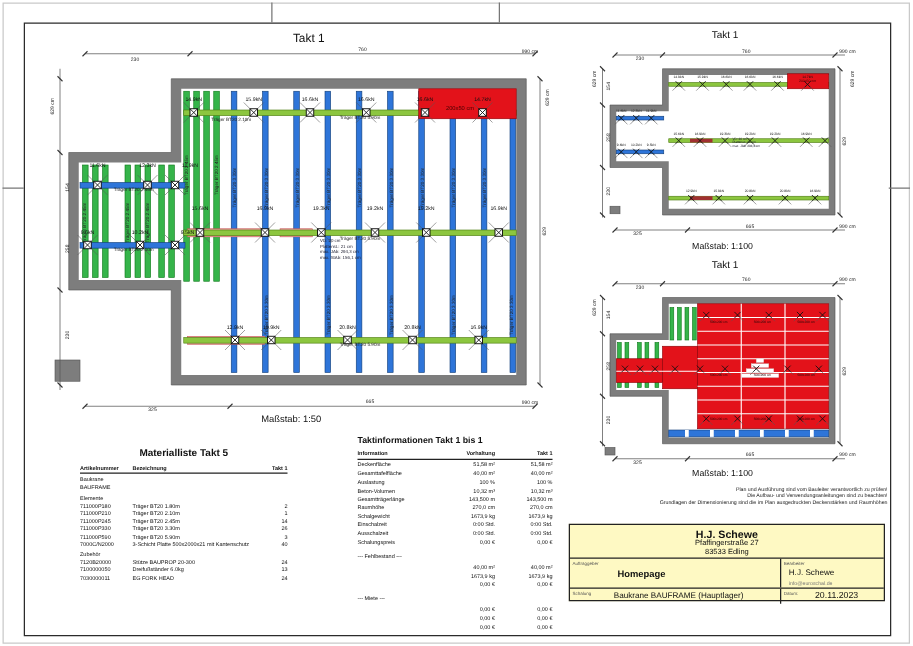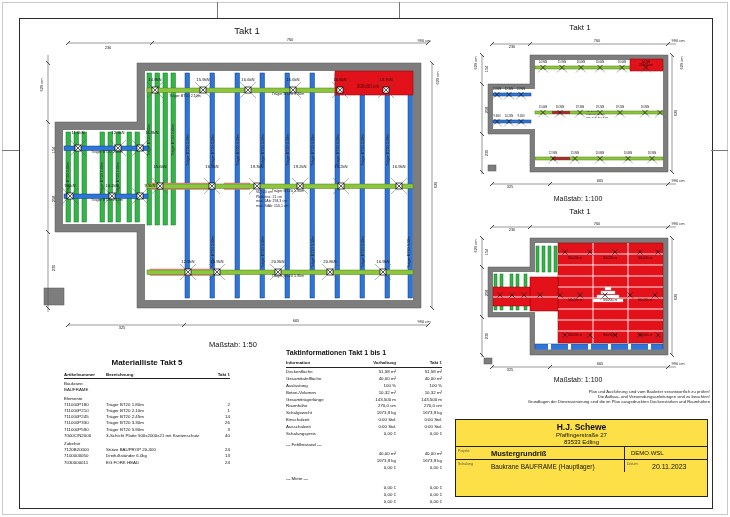--- a/index.html
+++ b/index.html
@@ -36,21 +36,21 @@
   
   .tinfo{position:absolute;left:286px;top:349px;width:156px;font-size:4.4px}
   .tinfo-title{font-size:7px;font-weight:bold;margin-bottom:4px}
   .trow{display:flex;line-height:6.9px}
   .thead{font-weight:bold;border-bottom:.5px solid #222;margin-bottom:1px}
   .tl{flex:1}.tv{width:46px;text-align:right}
   .tsec{margin-top:3px;line-height:7px}
   .tgap{height:3px}
   
   
-  .tb{position:absolute;left:455px;top:419px;width:253px;height:78px;border:1px solid #222;box-sizing:border-box;background:#fde047}
+  .tb{position:absolute;left:455px;top:419px;width:253px;height:62px;border:1px solid #222;box-sizing:border-box;background:#fef9c3}
   .tb-r1{height:27px;border-bottom:1px solid #222;text-align:center;padding-top:2px;box-sizing:border-box}
   .tb-company{font-size:8.5px;font-weight:bold}
   .tb-addr{font-size:6px;line-height:7px}
   .tb-r2{height:24px;border-bottom:1px solid #222;display:flex;box-sizing:border-box}
   .tb-r3{height:13px;border-bottom:1px solid #222;display:flex;box-sizing:border-box}
   .tb-r4{height:12px;display:flex;box-sizing:border-box}
   .tb-left{flex:1;border-right:1px solid #222;position:relative}
   .tb-right{width:82px;position:relative}
   .tb-minilabel{position:absolute;left:2px;top:1.5px;font-size:3.6px;color:#555}
   .tb-val-b{position:absolute;left:38px;top:50%;transform:translateY(-50%);font-size:7.5px;font-weight:bold}
@@ -657,21 +657,21 @@
     <div class="lbl" style="left: 645px; top: 301px; font-size: 2.6px; transform: translate(-50%, -50%); color: rgb(42, 10, 10);">500x200 cm</div>
     <div class="lbl" style="left: 575px; top: 336px; font-size: 2.6px; transform: translate(-50%, -50%); color: rgb(42, 10, 10);">500x200 cm</div>
     <div class="lbl" style="left: 610px; top: 336px; font-size: 2.6px; transform: translate(-50%, -50%); color: rgb(42, 10, 10);">500x200 cm</div>
     <div class="lbl" style="left: 645px; top: 336px; font-size: 2.6px; transform: translate(-50%, -50%); color: rgb(42, 10, 10);">500x200 cm</div>
     <div class="lbl" style="left: 710px; top: 391.5px; font-size: 4.2px; transform: translate(-100%, -50%); color: rgb(34, 34, 34);">Plan und Ausführung sind vom Bauleiter verantwortlich zu prüfen!</div>
     <div class="lbl" style="left: 710px; top: 396.7px; font-size: 4.2px; transform: translate(-100%, -50%); color: rgb(34, 34, 34);">Die Aufbau- und Verwendungsanleitungen sind zu beachten!</div>
     <div class="lbl" style="left: 710px; top: 401.9px; font-size: 4.2px; transform: translate(-100%, -50%); color: rgb(34, 34, 34);">Grundlagen der Dimensionierung sind die im Plan ausgedruckten Deckenstärken und Raumhöhen</div>
   </div>
 
 <div class="cl" style="left:247px;top:31px;font-size:9.5px">Takt 1</div>
-<div class="cl" style="left:233px;top:345px;font-size:7.5px">Maßstab: 1:50</div>
+<div class="cl" style="left:233px;top:335px;font-size:7.5px">Maßstab: 1:50</div>
 <div class="cl" style="left:580px;top:28px;font-size:8px">Takt 1</div>
 <div class="cl" style="left:578px;top:198px;font-size:7px">Maßstab: 1:100</div>
 <div class="cl" style="left:580px;top:212px;font-size:8px">Takt 1</div>
 <div class="cl" style="left:578px;top:379px;font-size:7px">Maßstab: 1:100</div>
 <div class="cl" style="left:368px;top:87px;font-size:4.6px;color:#4a0000">200x50 cm</div>
 <div class="cl" style="left:646px;top:65px;font-size:2.8px;color:#300">200x50 cm</div>
 
 <div class="mat">
   <div class="mat-title">Materialliste  Takt 5</div>
   <div class="mrow mhead">
@@ -845,27 +845,29 @@
       </div>
     </div>
 </div>
 
 <div class="tb">
   <div class="tb-r1">
     <div class="tb-company">H.J. Schewe</div>
     <div class="tb-addr">Pfaffingerstraße 27</div>
     <div class="tb-addr">83533 Edling</div>
   </div>
-  <div class="tb-r3">
+  <div class="tb-r2">
     <div class="tb-left">
-      <span class="tb-minilabel">Projekt:</span>
-      <span class="tb-val-b" style="left:35px">Mustergrundriß</span>
+      <span class="tb-minilabel">Auftraggeber</span>
+      <span class="tb-val-b">Homepage</span>
     </div>
     <div class="tb-right">
-      <span class="tb-file">DEMO.WSL</span>
+      <span class="tb-minilabel">Bearbeiter</span>
+      <span class="tb-bearb">H.J. Schewe</span>
+      <span class="tb-email">info@euroschal.de</span>
     </div>
   </div>
   <div class="tb-r4">
     <div class="tb-left">
       <span class="tb-minilabel">Schalung</span>
       <span class="tb-val">Baukrane BAUFRAME (Hauptlager)</span>
     </div>
     <div class="tb-right">
       <span class="tb-minilabel">Datum:</span>
       <span class="tb-datum">20.11.2023</span>

